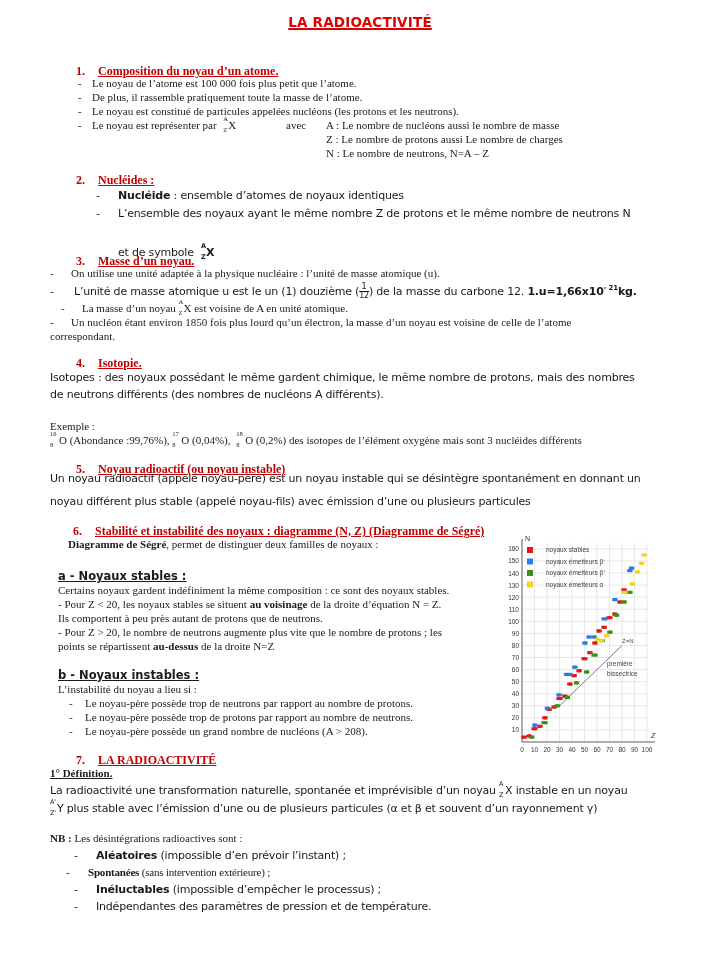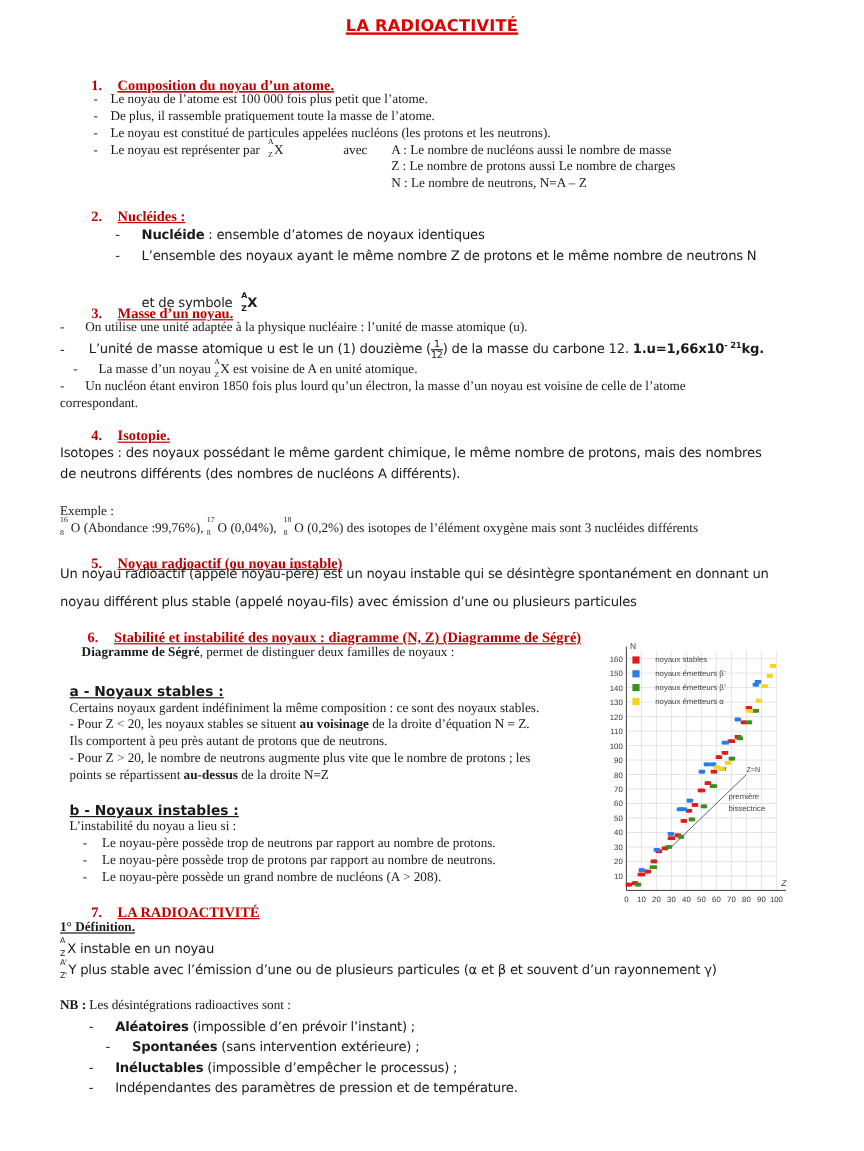--- a/index.html
+++ b/index.html
@@ -20,21 +20,21 @@
   .frac span { display:block; }
   .frac .top { border-bottom:1px solid #1a1a1a; }
   b { font-weight:bold; }
   svg text { font-family:"Liberation Sans", sans-serif; }
 </style>
 </head>
 <body>
 
 <div class="abs title">LA RADIOACTIVITÉ</div>
 
-<div class="abs sec" style="left:76px; top:64px;text-decoration:underline;">
+<div class="abs sec" style="left:76px; top:64px;">
   <span class="num">1.</span><span class="lbl">Composition du noyau d’un atome.</span>
 </div>
 <div class="abs s11" style="left:78px; top:77px;"><span class="dash">-</span><span>Le noyau de l’atome est 100 000 fois plus petit que l’atome.</span></div>
 <div class="abs s11" style="left:78px; top:91px;"><span class="dash">-</span><span>De plus, il rassemble pratiquement toute la masse de l’atome.</span></div>
 <div class="abs s11" style="left:78px; top:105px;"><span class="dash">-</span><span>Le noyau est constitué de particules appelées nucléons (les protons et les neutrons).</span></div>
 <div class="abs s11" style="left:78px; top:119px;"><span class="dash">-</span><span>Le noyau est représenter par</span>
   <span class="nuc" style="margin-left:4px;padding-left:5px;"><span class="sup">A</span><span class="sb">Z</span><span>X</span></span>
 </div>
 <div class="abs s11" style="left:286px; top:119px;">avec</div>
 <div class="abs s11" style="left:326px; top:119px;">A : Le nombre de nucléons aussi le nombre de masse</div>
@@ -326,23 +326,23 @@
     <rect x="37" y="40" width="6" height="6" fill="#3a8f1e"></rect>
     <text x="56" y="45" font-size="6.5" fill="#444">noyaux émetteurs  β⁺</text>
     <rect x="37" y="51.5" width="6" height="6" fill="#f2d422"></rect>
     <text x="56" y="56.5" font-size="6.5" fill="#444">noyaux émetteurs  α</text>
   </svg>
 
 <div class="abs sec" style="left:76px; top:753px;">
   <span class="num">7.</span><span class="lbl">LA RADIOACTIVITÉ</span>
 </div>
 <div class="abs s11" style="left:50px; top:767px; font-weight:bold; text-decoration:underline;">1° Définition.</div>
-<div class="abs c12" style="left:50px; top:784px;">
+<div class="abs c12" style="left:50px; top:784px;"><span>La radioactivité une transformation naturelle, spontanée et imprévisible d’un noyau</span>
   <span class="nuc" style="padding-left:6px;"><span class="sup">A</span><span class="sb">Z</span><span>X</span></span>
   <span>instable en un noyau</span></div>
 <div class="abs c12" style="left:50px; top:802px;">
   <span class="nuc" style="padding-left:7px;"><span class="sup">A'</span><span class="sb">Z'</span><span>Y</span></span>
   <span>plus stable avec l’émission d’une ou de plusieurs particules (α et β et souvent d’un rayonnement γ)</span></div>
 <div class="abs s11" style="left:50px; top:832px;"><b>NB :</b><span> Les désintégrations radioactives sont :</span></div>
 <div class="abs c12" style="left:74px; top:849px;"><span class="dash" style="width:22px">-</span><b>Aléatoires</b><span> (impossible d’en prévoir l’instant) ;</span></div>
-<div class="abs c12" style="left:88px; top:866px;"><span class="dash" style="width:22px">-</span><b>Spontanées</b><span> (sans intervention extérieure) ;</span></div>
+<div class="abs c12" style="left:66px; top:866px;font-family:Liberation Serif, serif;"><span class="dash" style="width:22px">-</span><b>Spontanées</b><span> (sans intervention extérieure) ;</span></div>
 <div class="abs c12" style="left:74px; top:883px;"><span class="dash" style="width:22px">-</span><b>Inéluctables</b><span> (impossible d’empêcher le processus) ;</span></div>
 <div class="abs c12" style="left:74px; top:900px;"><span class="dash" style="width:22px">-</span><b></b><span>Indépendantes des paramètres de pression et de température.</span></div>
 
 </body></html>

